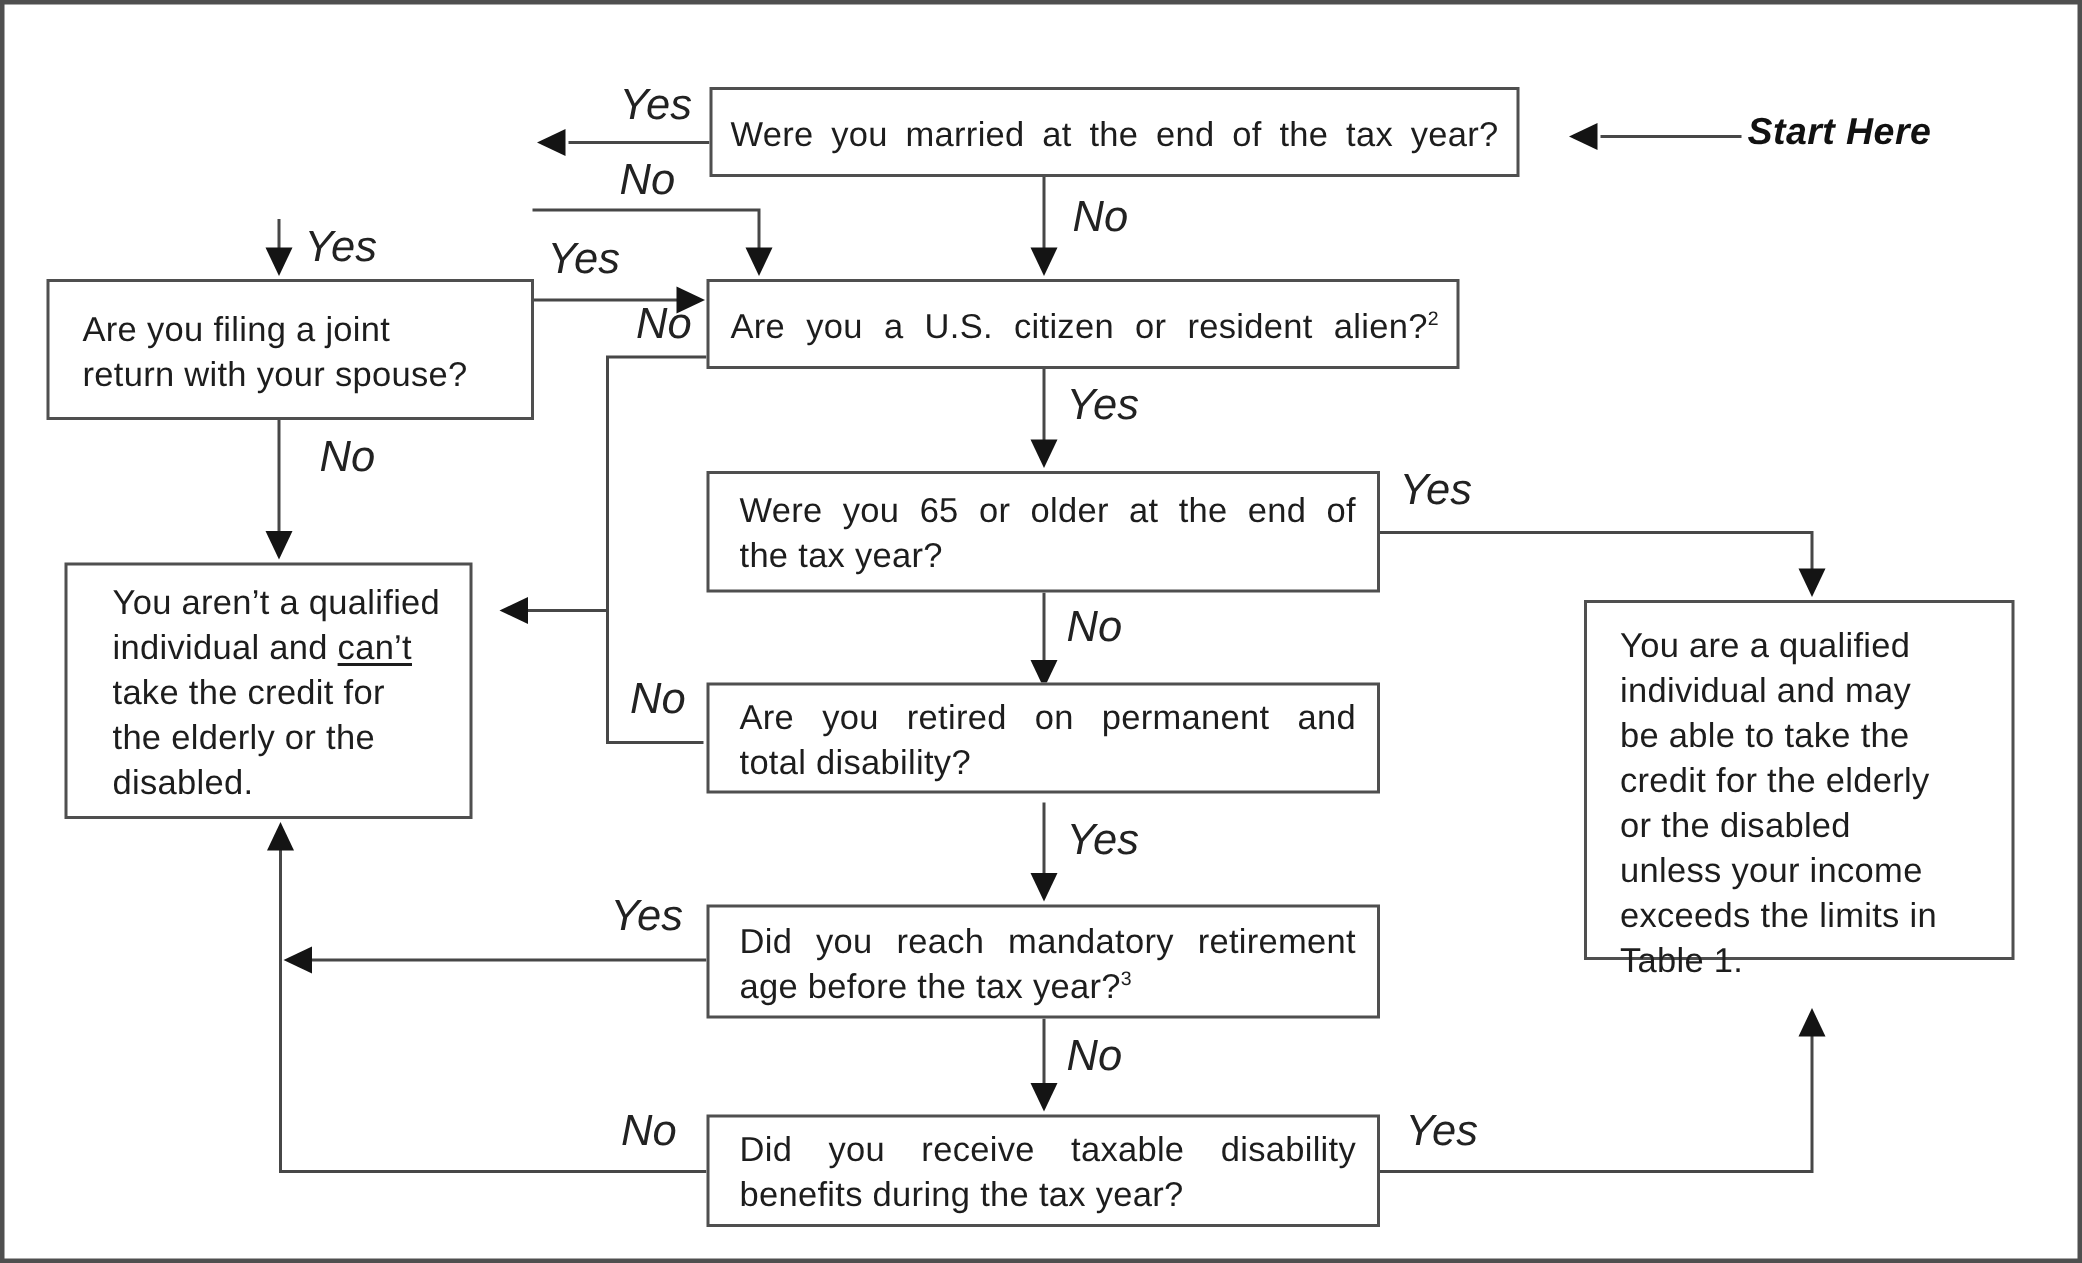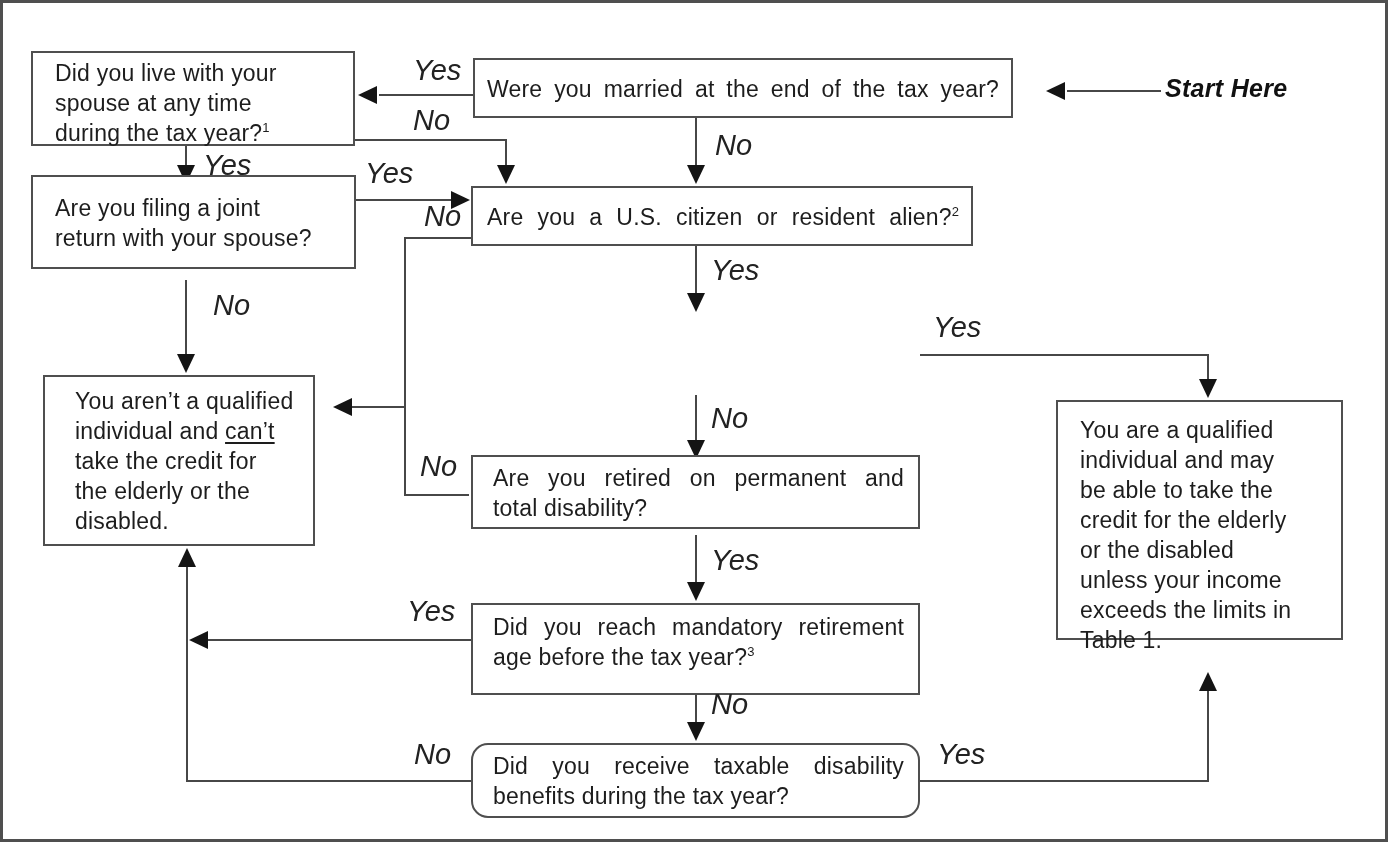--- a/index.html
+++ b/index.html
@@ -71,39 +71,38 @@
     <path class="cline" d="M693 676 V721"></path>
     <path class="ahead" d="M693 738 L684 719 L702 719 Z"></path>
 
     <path class="cline" d="M468 778 L184 778 L184 562"></path>
     <path class="ahead" d="M184 545 L175 564 L193 564 Z"></path>
 
     <path class="cline" d="M917 778 L1205 778 L1205 686"></path>
     <path class="ahead" d="M1205 669 L1196 688 L1214 688 Z"></path>
   </svg>
 
-  <div class="box" style="left:28px;top:48px;width:324px;height:95px;padding:5px 6px 0 22px;">
-    <div class="ln">Did you live with your</div>
-    <div class="ln">spouse at any time</div>
-    <div class="ln"><span>during the tax year?</span><sup class="fn">1</sup></div>
-  </div>
 
   <div class="box" style="left:470px;top:55px;width:540px;height:60px;padding:14px 12px 0 12px;">
     <div class="ln jline">Were you married at the end of the tax year?</div>
   </div>
 
-  <div class="box" style="left:28px;top:172px;width:325px;height:94px;padding:16px 6px 0 22px;">
+  <div class="box" style="left:28px;top:183px;width:325px;height:94px;padding:16px 6px 0 22px;">
     <div class="ln">Are you filing a joint</div>
     <div class="ln">return with your spouse?</div>
   </div>
 
   <div class="box" style="left:468px;top:183px;width:502px;height:60px;padding:14px 12px 0 14px;">
     <div class="ln jline"><span>Are you a U.S. citizen or resident alien?</span><sup class="fn">2</sup></div>
   </div>
 
+  <div class="box" style="left:468px;top:311px;width:449px;height:81px;padding:9px 14px 0 20px;">
+    <div class="ln jline">Were you 65 or older at the end of</div>
+    <div class="ln">the tax year?</div>
+  </div>
 
   <div class="box" style="left:40px;top:372px;width:272px;height:171px;padding:9px 6px 0 30px;">
     <div class="ln">You aren’t a qualified</div>
     <div class="ln"><span>individual and </span><span class="u">can’t</span></div>
     <div class="ln">take the credit for</div>
     <div class="ln">the elderly or the</div>
     <div class="ln">disabled.</div>
   </div>
 
   <div class="box" style="left:468px;top:452px;width:449px;height:74px;padding:6px 14px 0 20px;">
@@ -115,26 +114,26 @@
     <div class="ln">You are a qualified</div>
     <div class="ln">individual and may</div>
     <div class="ln">be able to take the</div>
     <div class="ln">credit for the elderly</div>
     <div class="ln">or the disabled</div>
     <div class="ln">unless your income</div>
     <div class="ln">exceeds the limits in</div>
     <div class="ln">Table 1.</div>
   </div>
 
-  <div class="box" style="left:468px;top:600px;width:449px;height:92px;padding:7px 14px 0 20px;">
+  <div class="box" style="left:468px;top:600px;width:449px;height:76px;padding:7px 14px 0 20px;">
     <div class="ln jline">Did you reach mandatory retirement</div>
     <div class="ln"><span>age before the tax year?</span><sup class="fn">3</sup></div>
   </div>
 
-  <div class="box" style="left:468px;top:740px;width:449px;height:75px;padding:6px 14px 0 20px;border-radius:17px;">
+  <div class="box" style="left:468px;top:740px;width:449px;height:75px;padding:6px 14px 0 20px;">
     <div class="ln jline">Did you receive taxable disability</div>
     <div class="ln">benefits during the tax year?</div>
   </div>
 
   <div class="start" style="left:1162px;top:72px;">Start Here</div>
 
   <span class="lbl" style="left:410px;top:56px;">Yes</span>
   <span class="lbl" style="left:410px;top:106px;">No</span>
   <span class="lbl" style="left:712px;top:131px;">No</span>
   <span class="lbl" style="left:200px;top:151px;">Yes</span>

